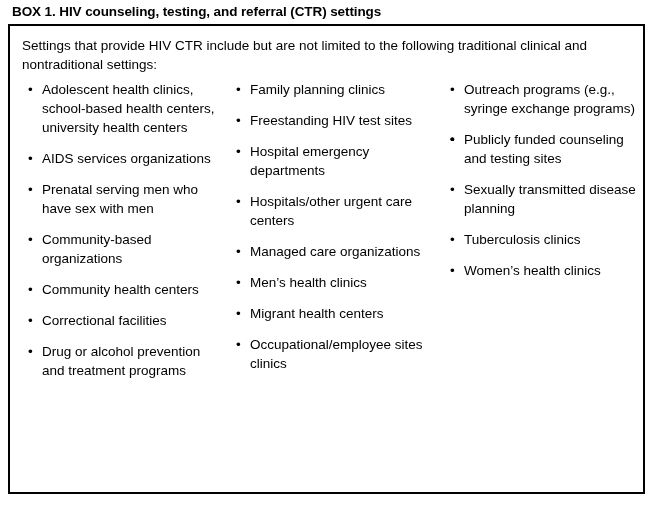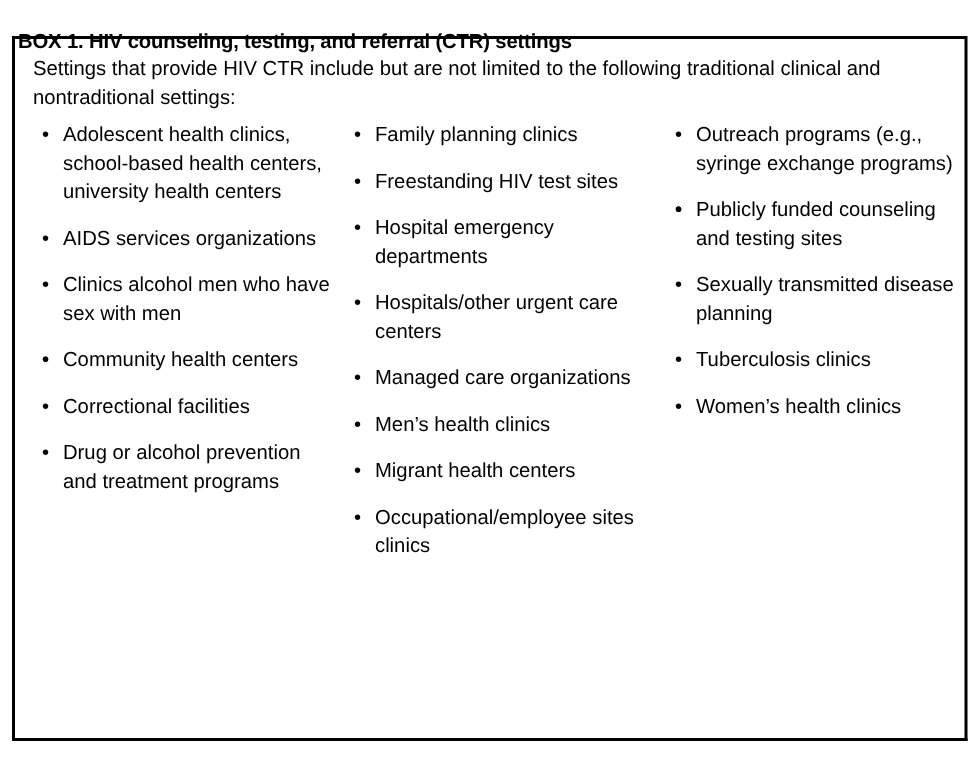--- a/index.html
+++ b/index.html
@@ -16,21 +16,21 @@
   }
   .page {
     position: relative;
     width: 653px;
     height: 506px;
     box-sizing: border-box;
   }
   .box-title {
     position: absolute;
     left: 12px;
-    top: 20px;
+    top: 4px;
     font-size: 13.5px;
     font-weight: bold;
     letter-spacing: -0.1px;
     white-space: nowrap;
   }
   .title-rule {
     position: absolute;
     left: 8px;
     top: 24px;
     width: 637px;
@@ -97,22 +97,22 @@
   <div class="box">
 
     <div class="intro">Settings that provide HIV CTR include but are not limited to the following traditional clinical and nontraditional settings:</div>
 
     <div class="columns">
 
       <div class="col col1">
         <ul class="items">
           <li><span class="bullet">•</span><span>Adolescent health clinics, school-based health centers, university health centers</span></li>
           <li><span class="bullet">•</span><span>AIDS services organizations</span></li>
-          <li><span class="bullet">•</span><span>Clinics alcohol men who have sex with men</span></li>
-          <li><span class="bullet">•</span></li>
+          <li><span class="bullet">•</span><span>Prenatal serving men who have sex with men</span></li>
+          <li><span class="bullet">•</span><span>Community-based organizations</span></li>
           <li><span class="bullet">•</span><span>Community health centers</span></li>
           <li><span class="bullet">•</span><span>Correctional facilities</span></li>
           <li><span class="bullet">•</span><span>Drug or alcohol prevention and treatment programs</span></li>
         </ul>
       </div>
 
       <div class="col col2">
         <ul class="items">
           <li><span class="bullet">•</span><span>Family planning clinics</span></li>
           <li><span class="bullet">•</span><span>Freestanding HIV test sites</span></li>

